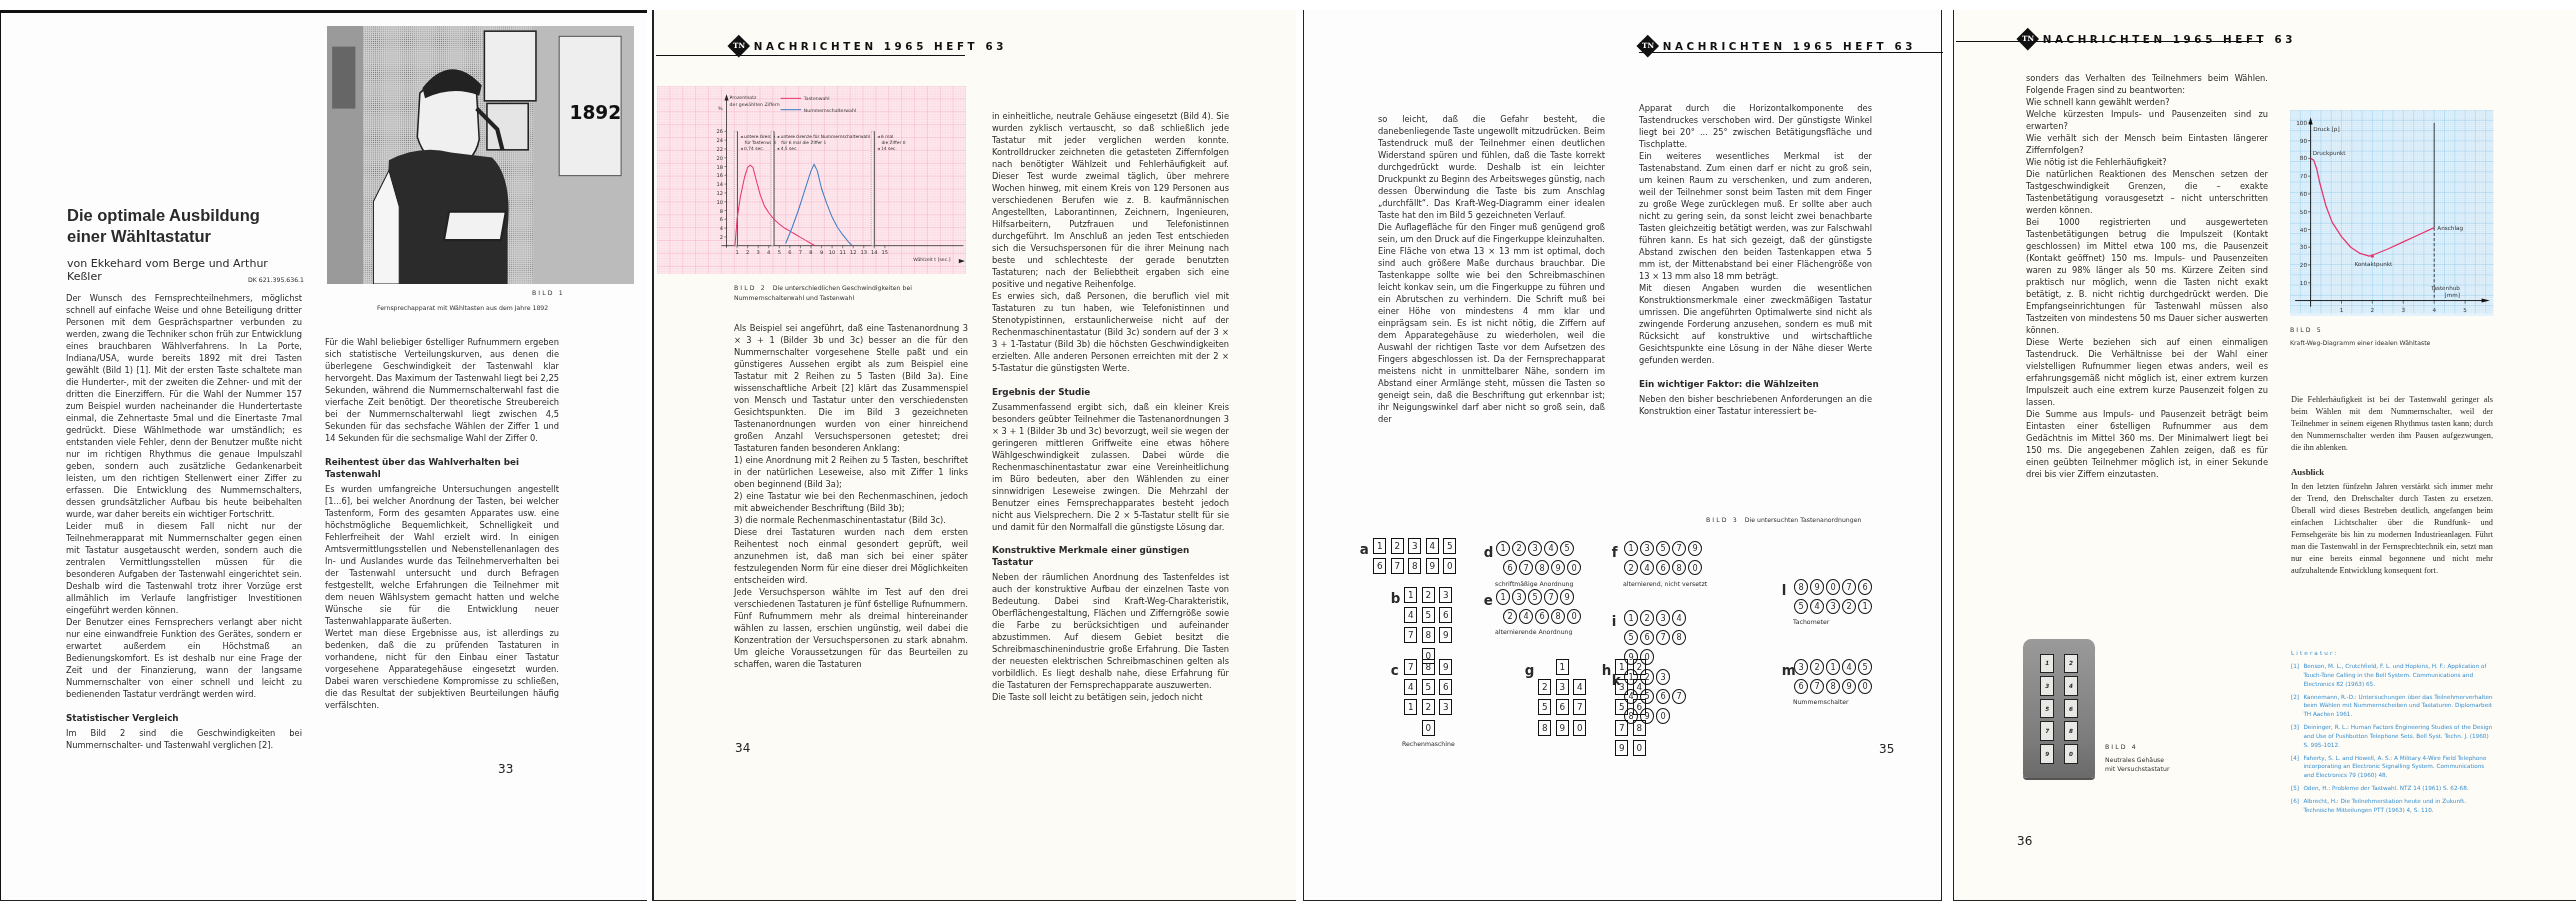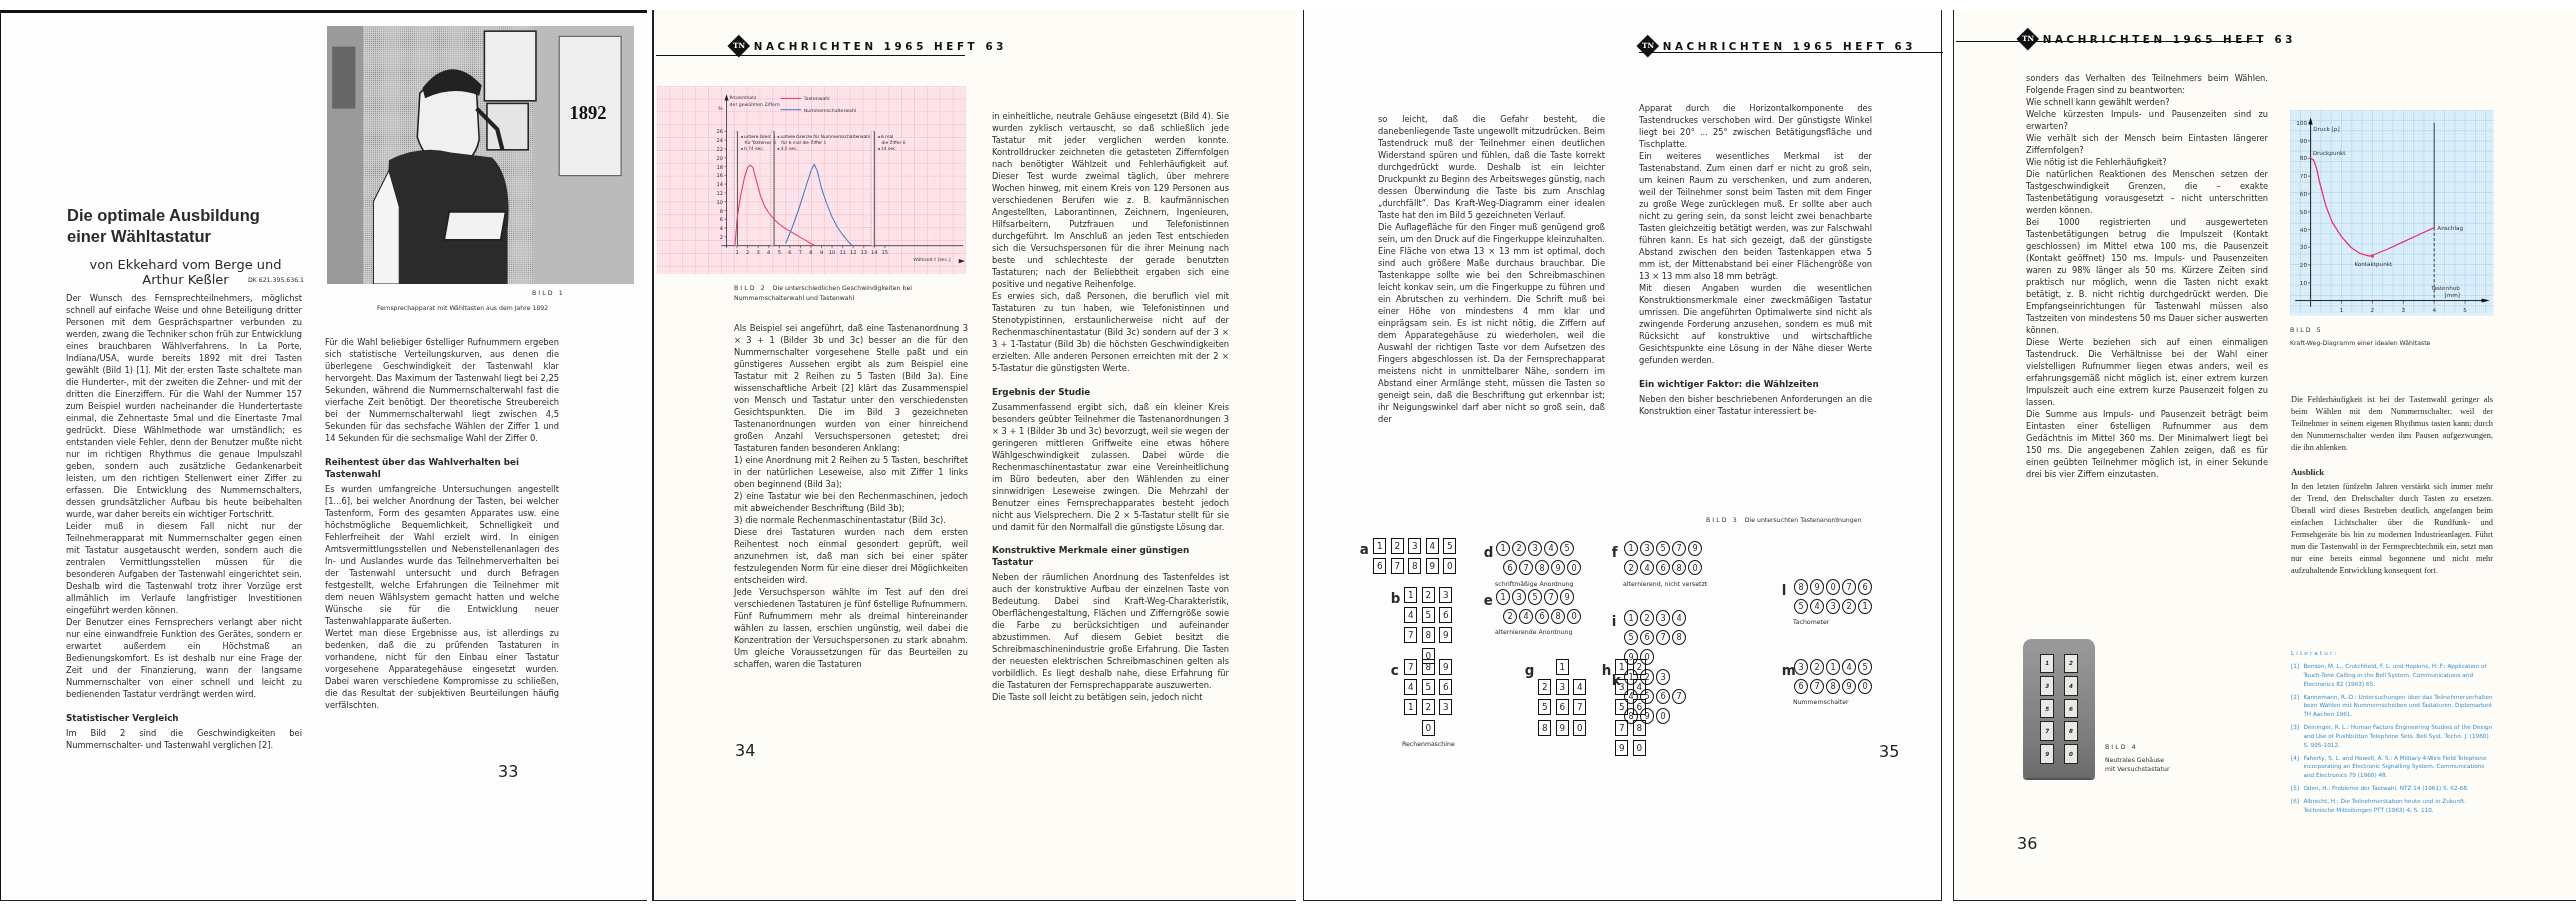--- a/index.html
+++ b/index.html
@@ -11,43 +11,43 @@
   #p36{left:1953px;width:644px;border-left:1.5px solid #222;border-bottom:1px solid #222;background:#fdfcf6;}
   .topbar{position:absolute;left:0;right:0;top:0;height:3.1px;background:#111;}
   .col{position:absolute;font-size:8.3px;line-height:12px;text-align:justify;}
   .col p{margin:0;}
   .h2{font-weight:bold;font-size:8.8px;margin:11.3px 0 3.1px 0 !important;text-align:left;}
   .header{position:absolute;display:flex;align-items:center;gap:7.2px;}
   .logo{width:15.5px;height:15.5px;background:#111;transform:rotate(45deg);display:flex;align-items:center;justify-content:center;}
   .logo span{transform:rotate(-45deg);color:#fff;font-weight:bold;font-size:7.2px;font-family:"DejaVu Serif",serif;}
   .htext{font-weight:bold;font-size:10.3px;letter-spacing:3.6px;color:#111;}
   .hrule{position:absolute;height:1px;background:#111;}
-  .pagenum{position:absolute;font-size:16px;color:#222;}
+  .pagenum{position:absolute;font-size:12px;color:#222;}
   .caption{position:absolute;font-size:6.2px;line-height:9.3px;color:#333;}
   .bild{letter-spacing:2.1px;font-size:6.2px;}
   .title{position:absolute;font-weight:bold;font-size:16.5px;line-height:20.6px;font-family:"Liberation Sans",sans-serif;}
-  .byline{position:absolute;font-size:13px;text-align:center;}
+  .byline{position:absolute;font-size:11px;text-align:left;}
   .dk{position:absolute;font-size:6.2px;text-align:right;}
   .photo{position:absolute;}
   .key-sq{display:inline-flex;align-items:center;justify-content:center;width:11.3px;height:14px;border:1px solid #111;font-size:8.8px;margin:0 2.1px;}
   .key-ci{display:inline-flex;align-items:center;justify-content:center;width:12px;height:13.4px;border:1px solid #111;border-radius:50%;font-size:8.2px;margin:0 1px;}
   .lbl{font-weight:bold;font-size:13.4px;position:absolute;}
   .kgroup{position:absolute;}
   .krow{display:flex;margin-bottom:4.1px;}
   .lit{position:absolute;color:#3a8fd0;font-size:5.7px;line-height:8.8px;}
   .lit .lit-title{letter-spacing:2.1px;margin-bottom:4.1px;}
   .lit .ref{display:flex;gap:3.1px;margin-bottom:4.1px;}
 </style>
 </head>
 <body>
 
 <div class="page" id="p33">
   <div class="topbar"></div>
 
-  <div class="photo" style="left:326px;top:15.5px;width:307px;height:258px;background:#5eead4;overflow:hidden;font-family:Liberation Serif, serif;">
+  <div class="photo" style="left:326px;top:15.5px;width:307px;height:258px;background:#5eead4;overflow:hidden;">
     <svg width="307" height="258" viewBox="0 0 595 500">
       <defs>
           <pattern id="ht" width="4" height="4" patternUnits="userSpaceOnUse">
             <rect width="4" height="4" fill="#cfcfcf"></rect>
             <circle cx="2" cy="2" r="0.9" fill="#777"></circle>
           </pattern>
         </defs>
       <rect width="595" height="500" fill="url(#ht)"></rect>
       <rect x="0" y="0" width="70" height="500" fill="#9a9a9a"></rect>
       <rect x="10" y="40" width="45" height="120" fill="#666"></rect>

